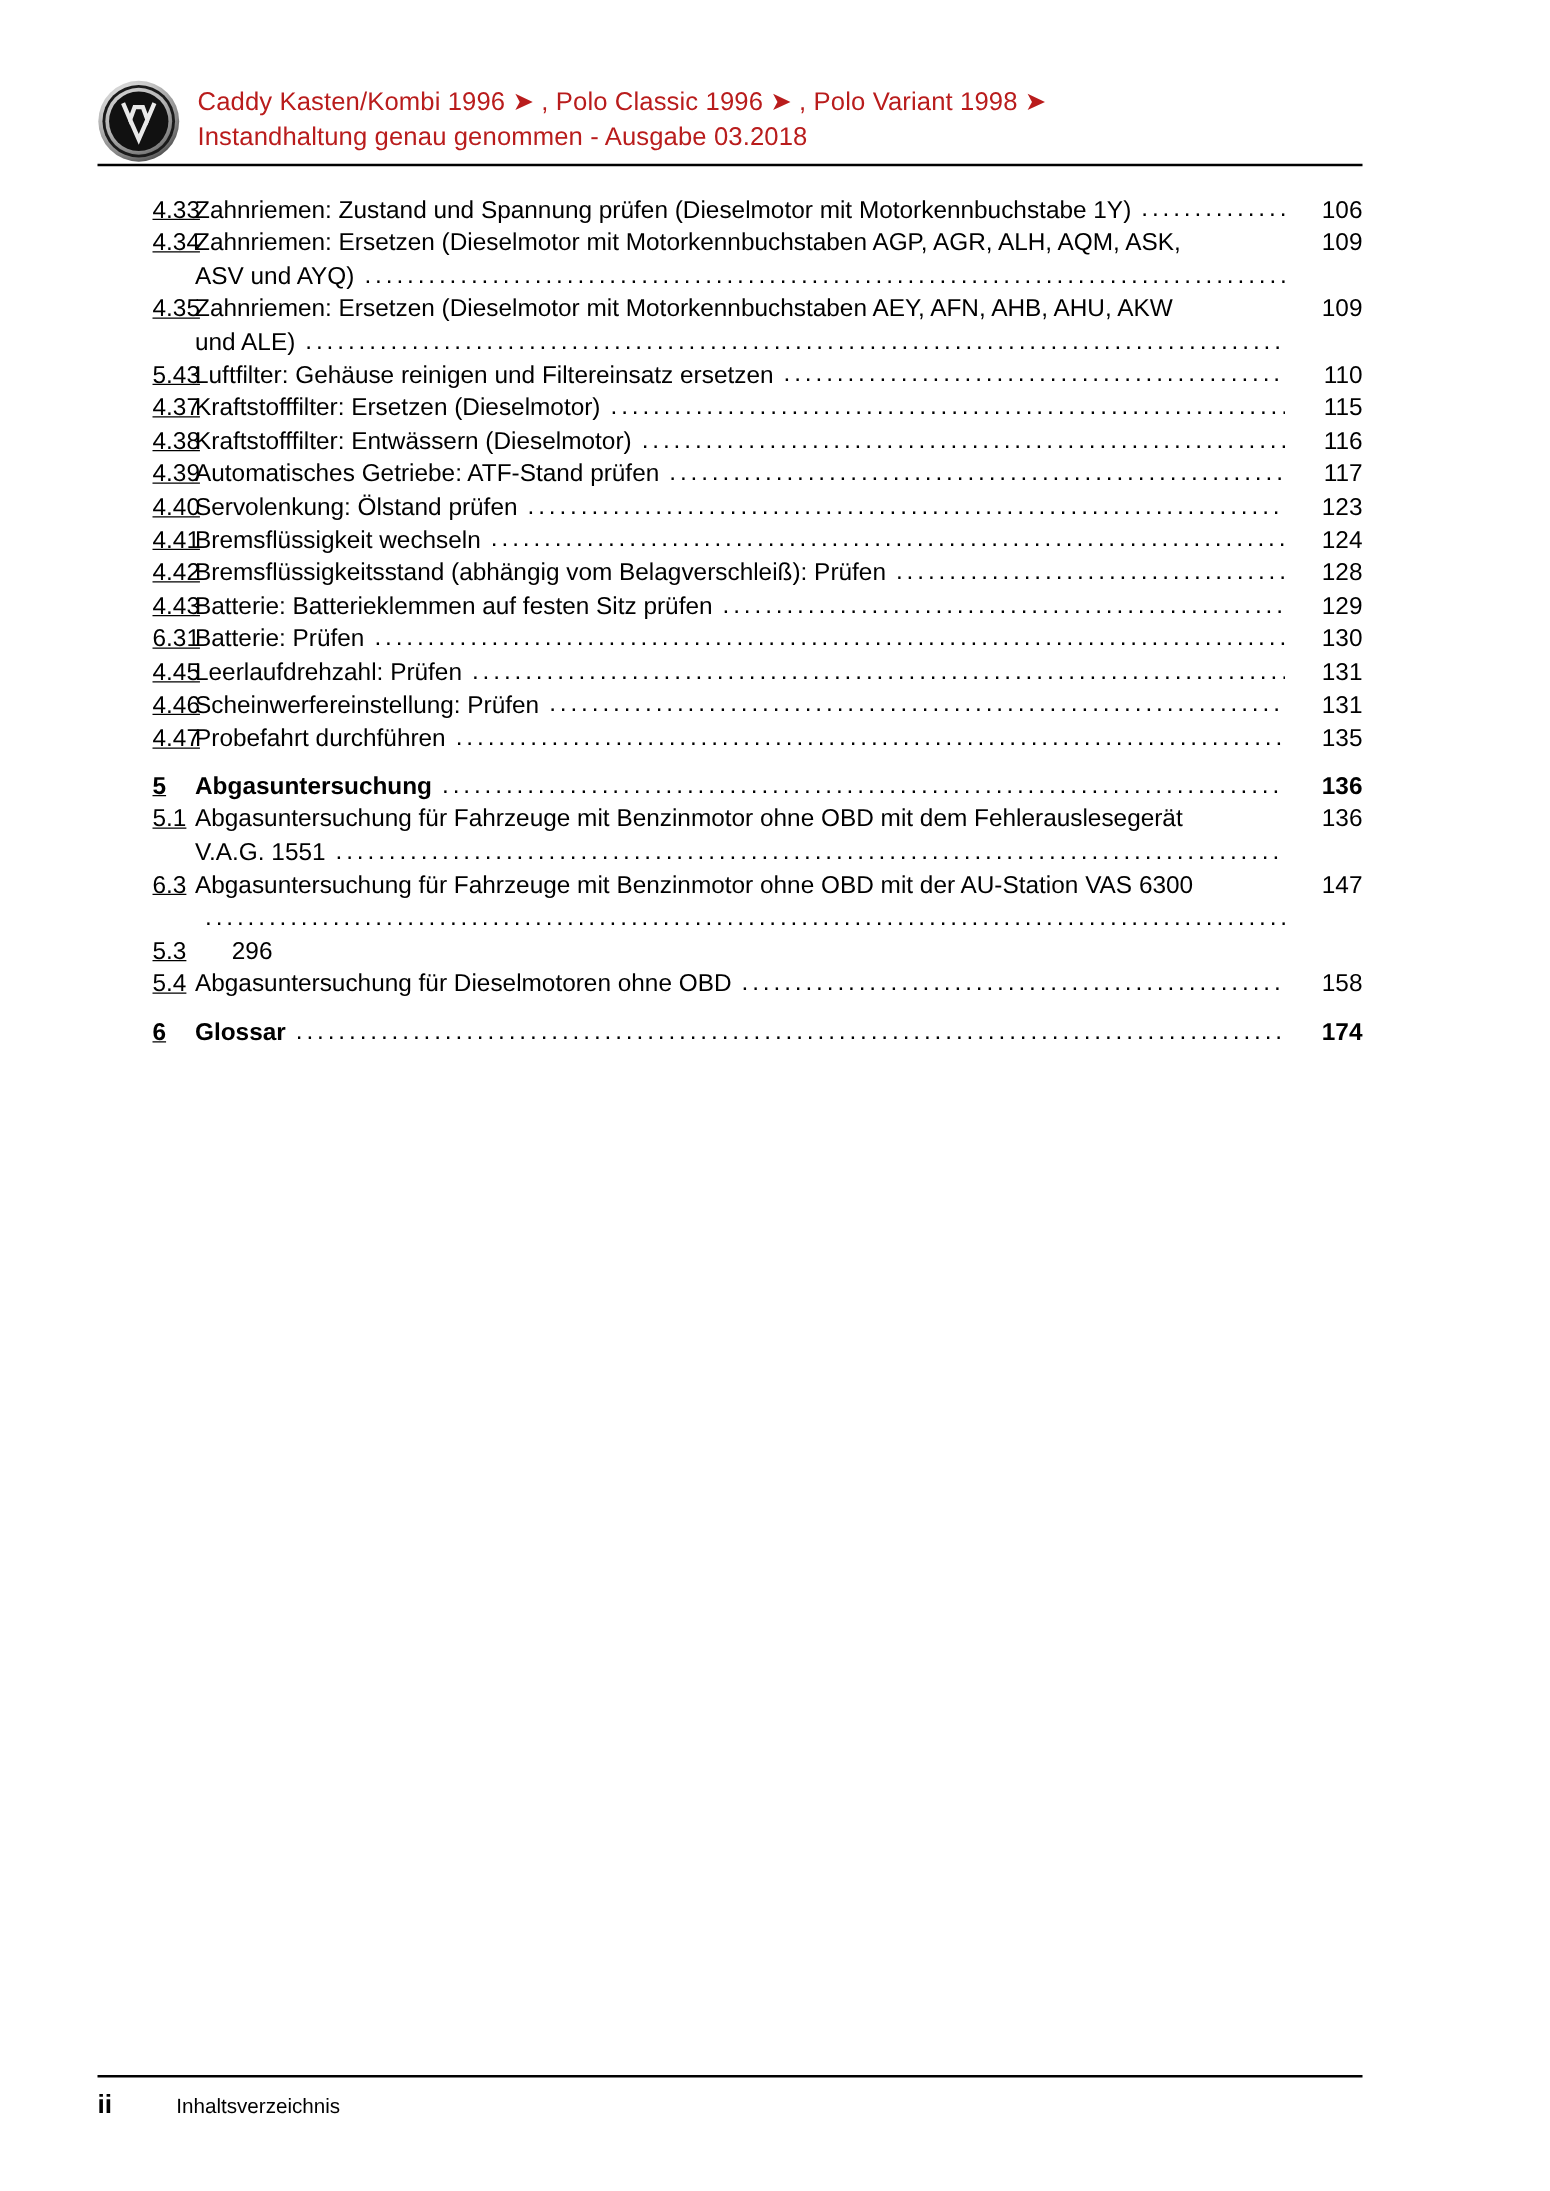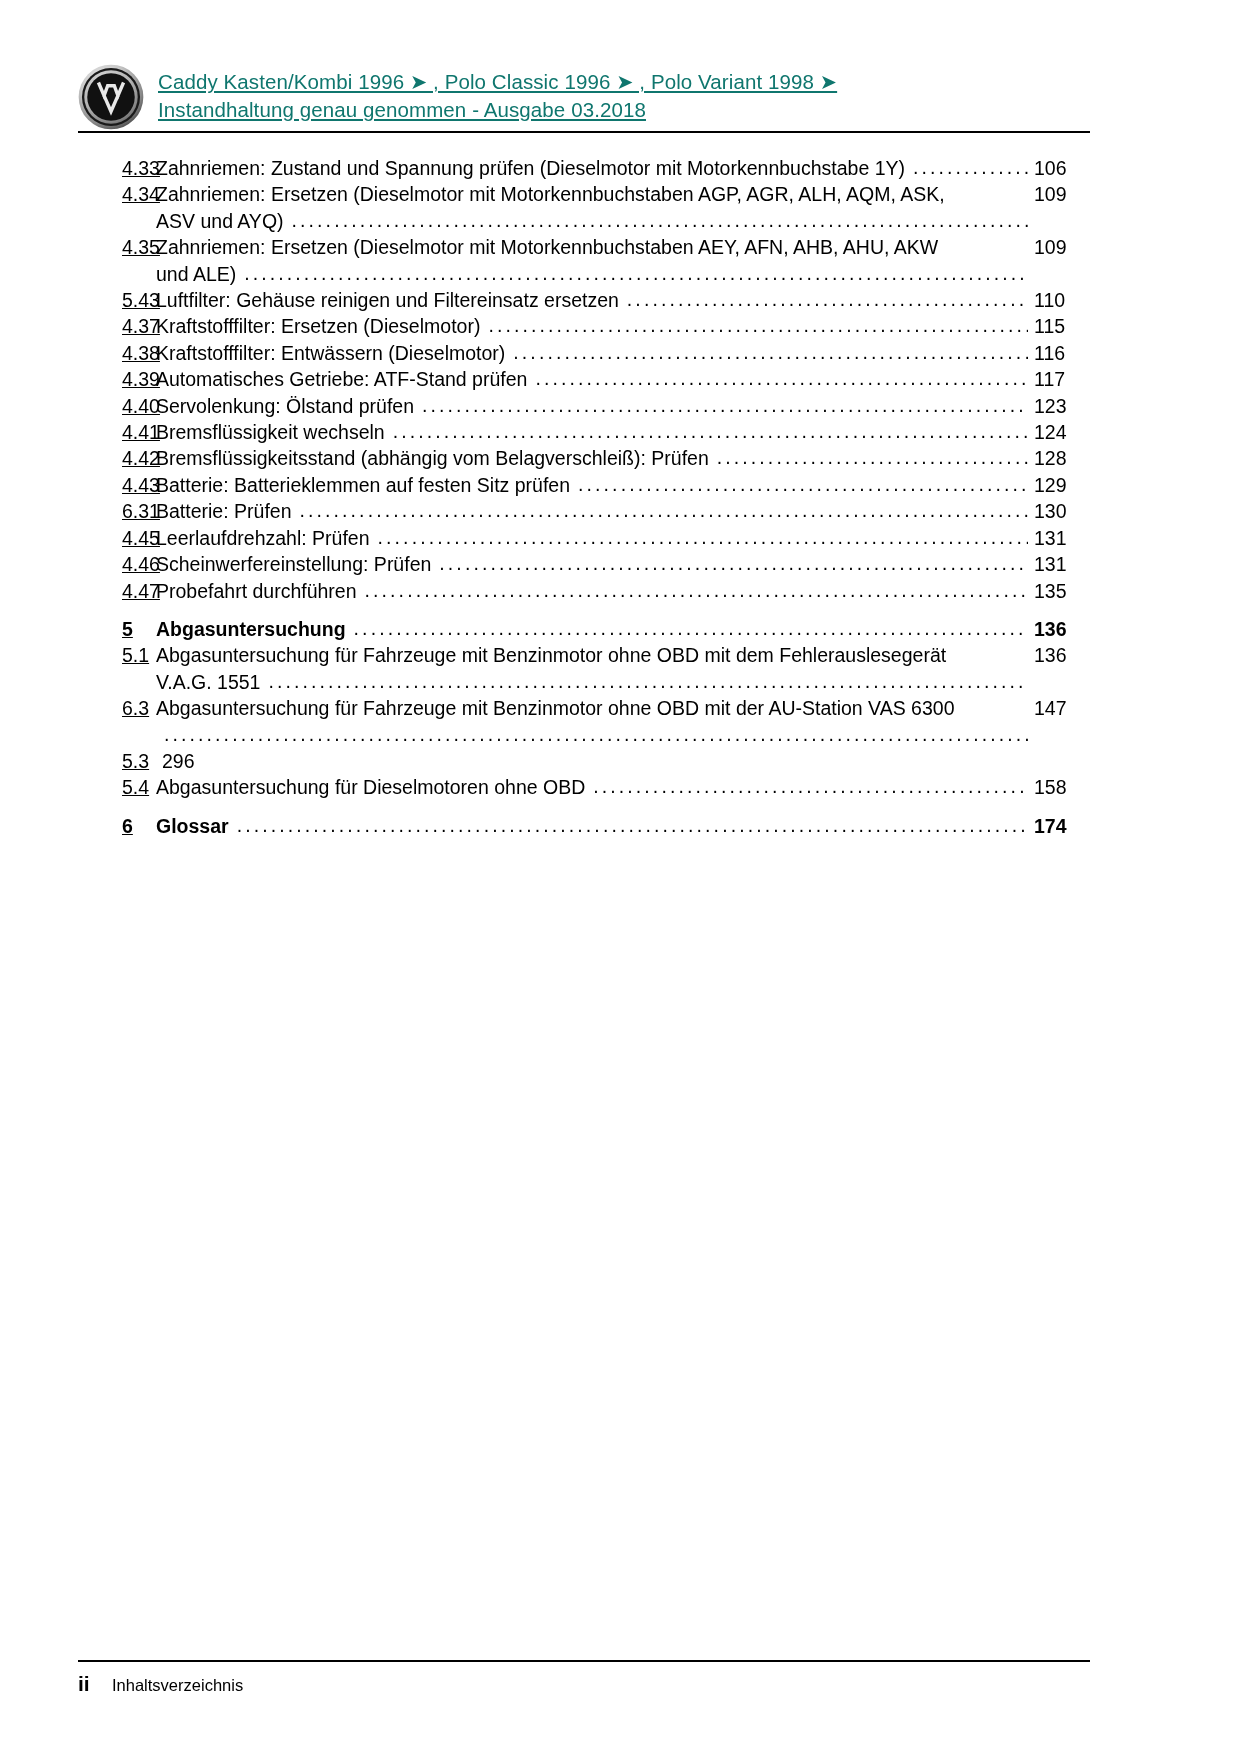--- a/index.html
+++ b/index.html
@@ -44,22 +44,21 @@
   }
   .header-text {
     margin-left: 14px;
     padding-top: 6px;
   }
   .header-line {
     font-size: 20.5px;
     line-height: 28px;
     letter-spacing: 0.1px;
     white-space: nowrap;
-    color: #0f766e;
-    text-decoration: underline;
+    color: #b91c1c;
   }
   .header-rule {
     position: absolute;
     left: 78px;
     top: 131px;
     width: 1012px;
     height: 2px;
     background: #000;
   }
 
@@ -90,20 +89,21 @@
     text-decoration: underline;
   }
   .entry .body {
     flex: 1 1 auto;
     min-width: 0;
     position: relative;
   }
   .entry .pg {
     flex: 0 0 56px;
     width: 56px;
+    text-align: right;
     white-space: nowrap;
     padding-left: 6px;
     box-sizing: content-box;
   }
   .entry.bold .num,
   .entry.bold .title,
   .entry.bold .pg {
     font-weight: bold;
   }
 
@@ -152,20 +152,21 @@
     height: 2px;
     background: #000;
   }
   .footer {
     position: absolute;
     left: 78px;
     top: 1672px;
     width: 1012px;
     display: flex;
     align-items: baseline;
+    gap: 29px;
   }
   .footer .folio {
     font-size: 21px;
     font-weight: bold;
     width: 34px;
     flex: 0 0 34px;
   }
   .footer .ftext {
     font-size: 16.5px;
   }

